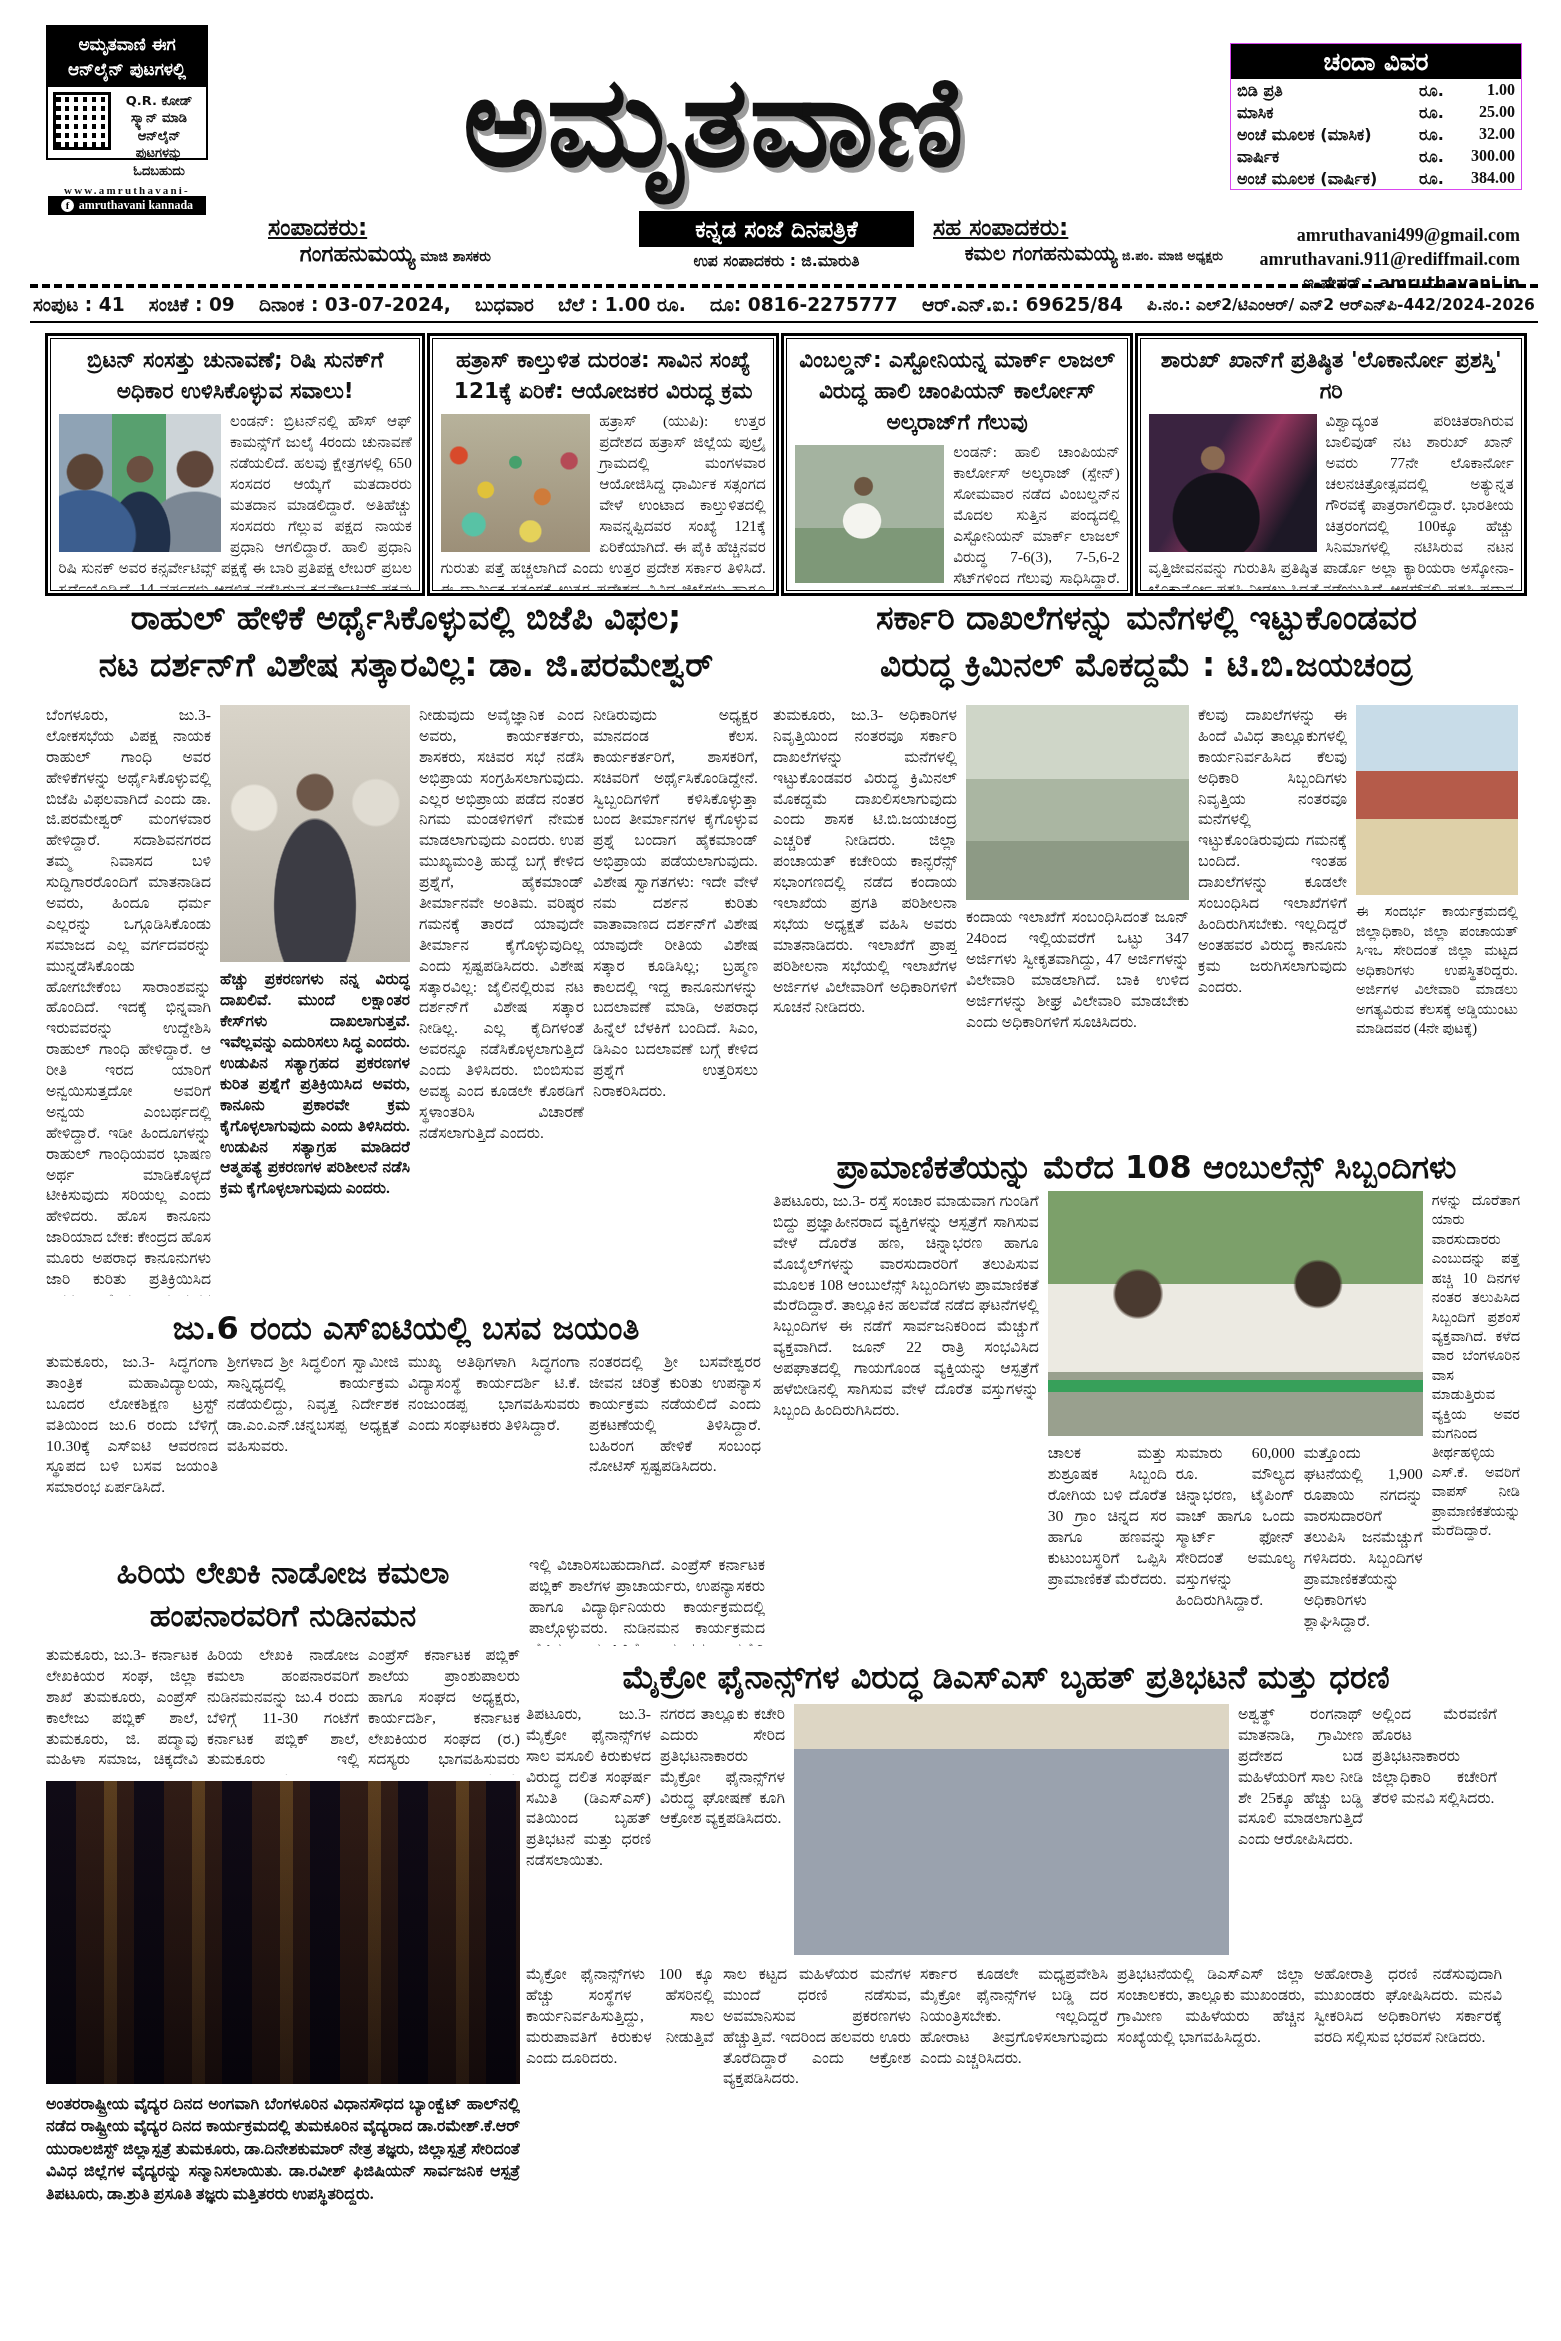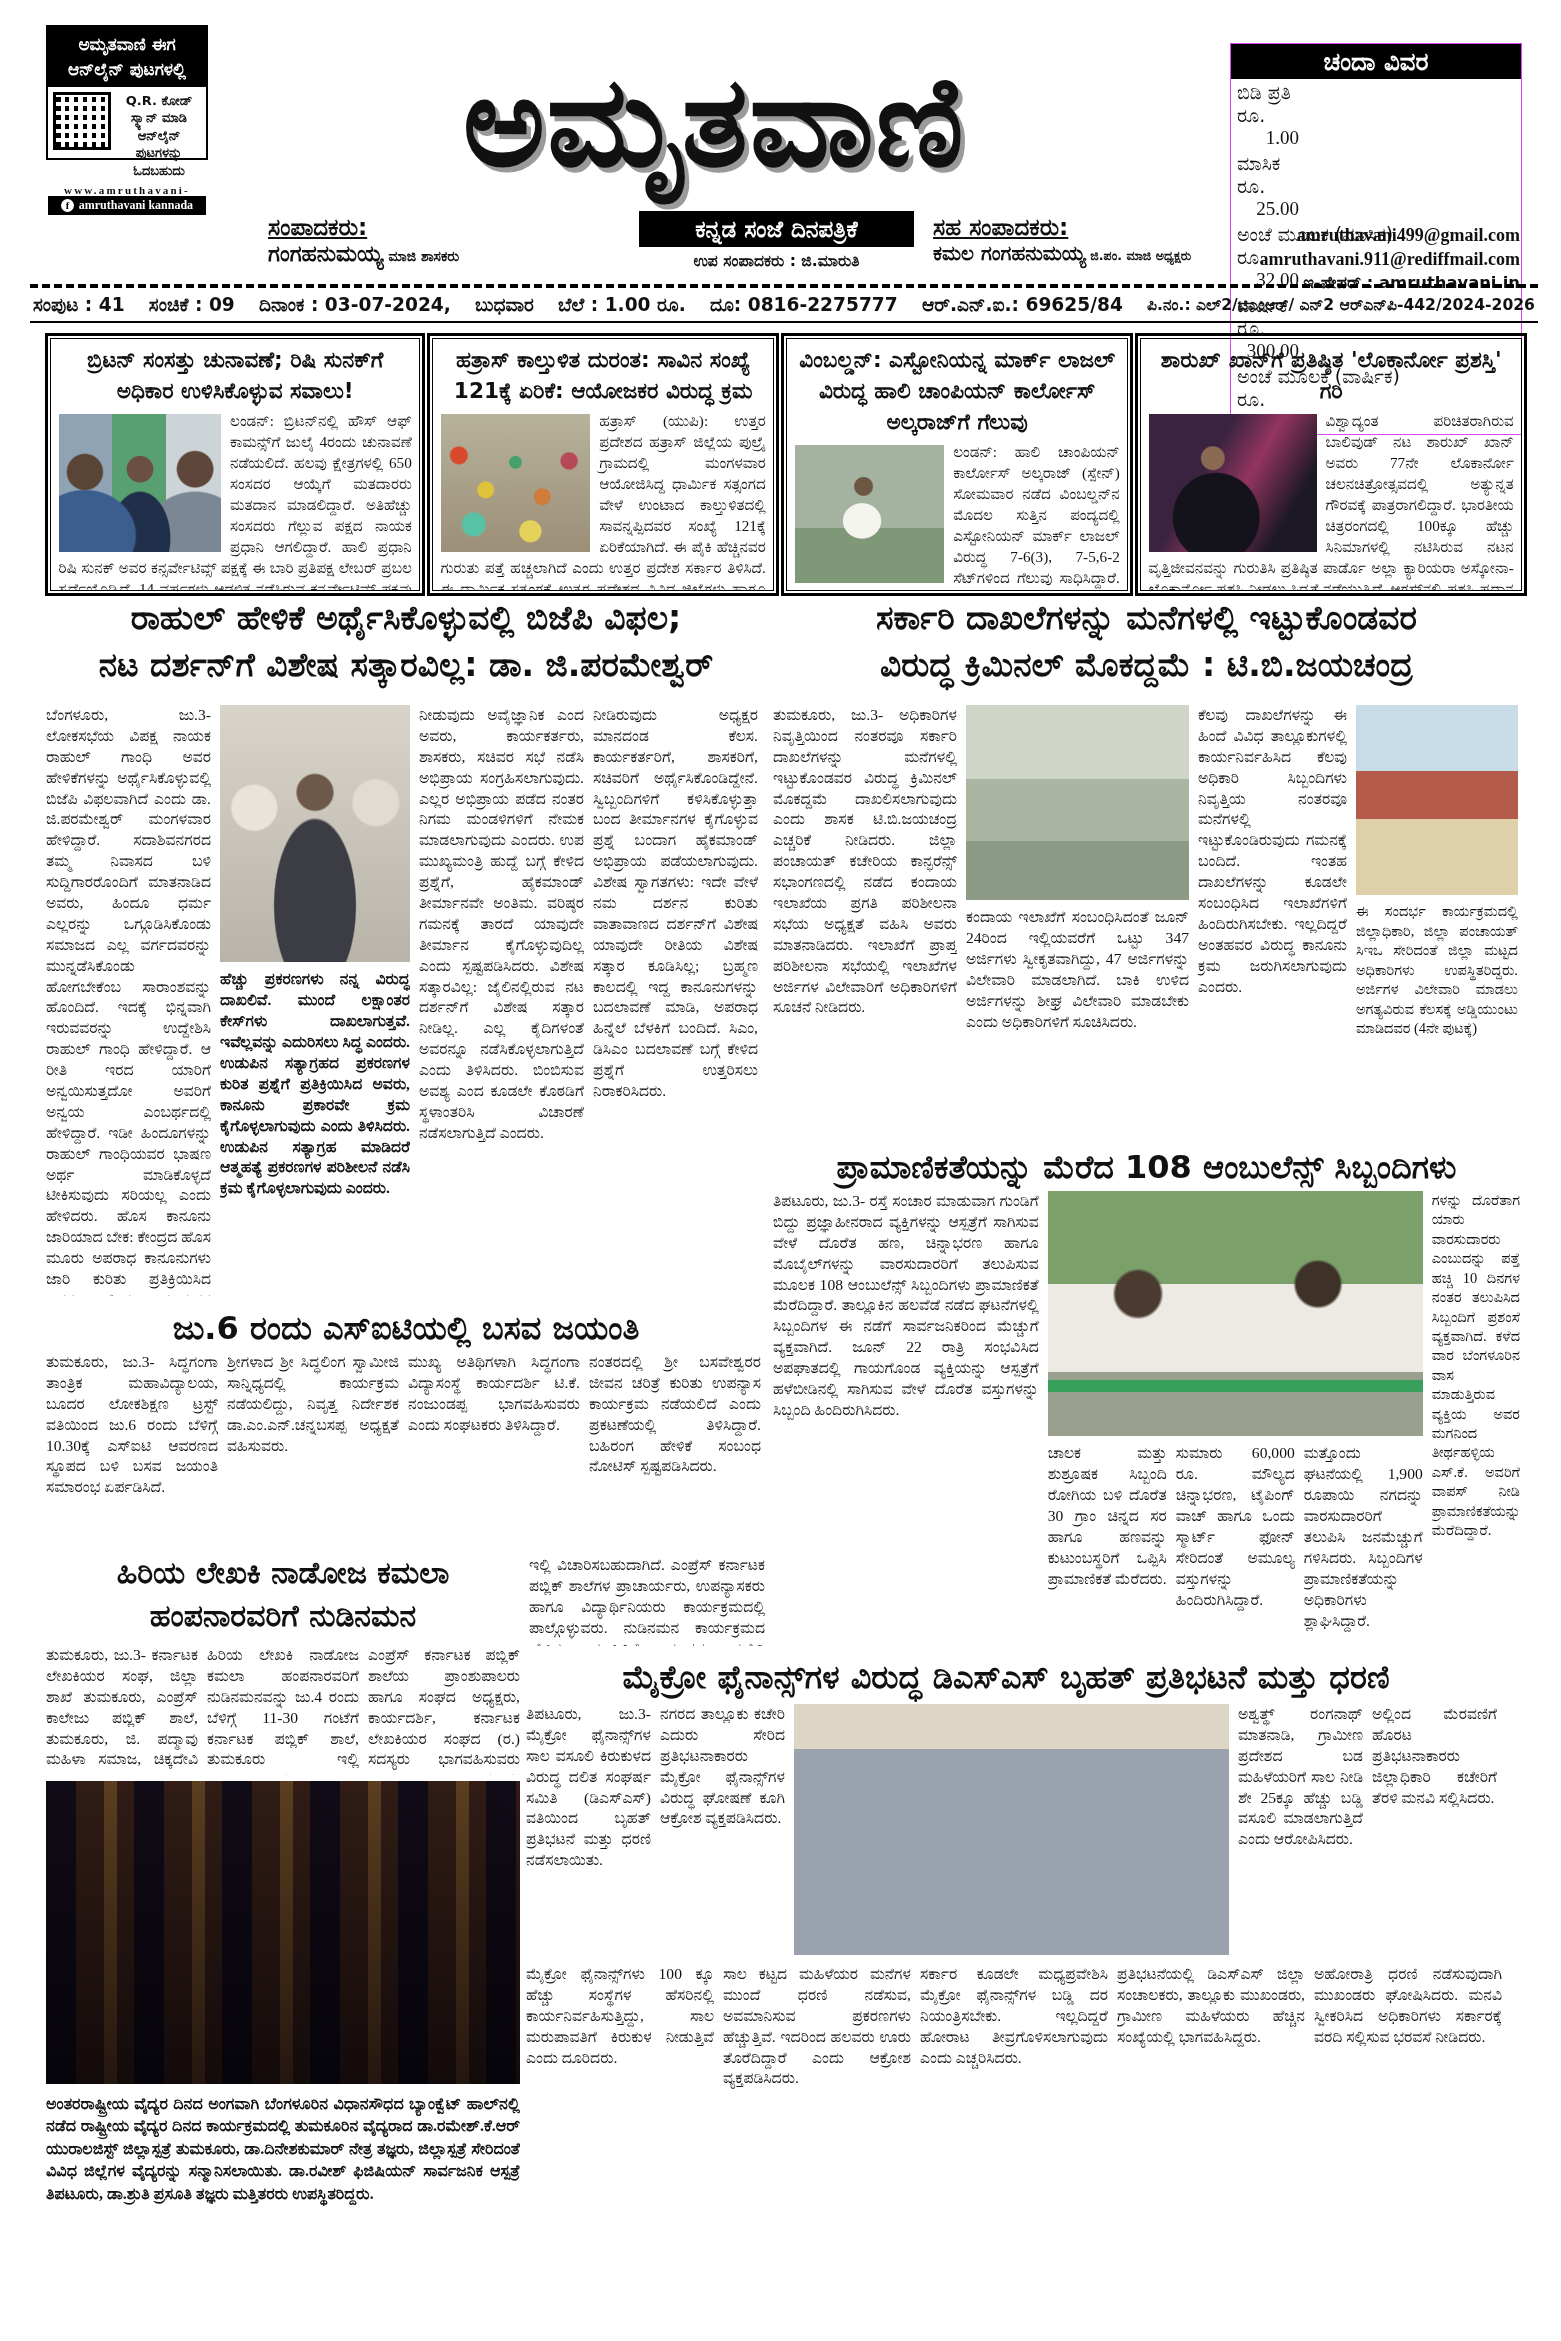--- a/index.html
+++ b/index.html
@@ -16,25 +16,25 @@
       background-blend-mode:screen;}
   .qr-txt{font-weight:bold;font-size:13px;line-height:1.35;text-align:center;flex:1;}
   .site{font-size:11px;letter-spacing:2.2px;text-align:center;font-weight:bold;}
   .fb{background:#000;color:#fff;display:flex;align-items:center;gap:4.5px;justify-content:center;padding:2.2px 0;font-size:12px;font-weight:bold;}
   .fbi{width:13.4px;height:13.4px;border-radius:50%;background:#fff;color:#000;font-weight:bold;text-align:center;line-height:13.4px;font-size:10.4px;}
   .tagline{font-size:23px;font-weight:bold;text-align:center;white-space:nowrap;}
   .masthead{font-size:125px;font-weight:bold;text-align:center;line-height:1;letter-spacing:1.5px;
             text-shadow:4.5px 4.5px 0 #9a9a9a;}
   .subt-box{background:#000;color:#fff;font-weight:bold;font-size:23px;text-align:center;padding:4.5px 13.4px;}
   .ed-label{font-weight:bold;font-size:23px;text-decoration:underline;text-align:left;}
-  .ed-name{font-weight:bold;font-size:22px;text-align:left;}
+  .ed-name{font-weight:bold;font-size:22px;text-align:right;}
   .ed-suffix{font-size:14px;font-weight:bold;}
   .sub-box{border:1px solid #d946ef;}
   .sub-head{background:#000;color:#fff;font-weight:bold;font-size:24.5px;text-align:center;padding:3px 0;}
-  .sub-row{display:flex;font-weight:normal;font-size:19px;padding:1.5px 6px;flex-direction:column;}
+  .sub-row{display:flex;font-weight:bold;font-size:16px;padding:1.5px 6px;}
   .sub-row .l{flex:1;} .sub-row .m{width:34px;} .sub-row .v{width:62px;text-align:right;}
   .emails{font-weight:bold;font-size:18px;text-align:right;line-height:1.35;}
   
   .dateline{border-top:4.5px dashed #000;border-bottom:2.2px solid #000;display:flex;align-items:center;
             justify-content:space-between;font-weight:bold;font-size:18.6px;padding:6px 3px 4.5px 3px;}
   
   .brief{border:3.7px solid #000;padding:2.2px;}
   .brief-in{border:1.5px solid #000;height:100%;box-sizing:border-box;padding:4.5px 7.4px;overflow:hidden;}
   .brief-h{font-weight:bold;font-size:21.6px;text-align:center;line-height:1.45;margin-bottom:4.5px;}
   .brief-body{font-size:15.2px;line-height:1.38;text-align:justify;}

